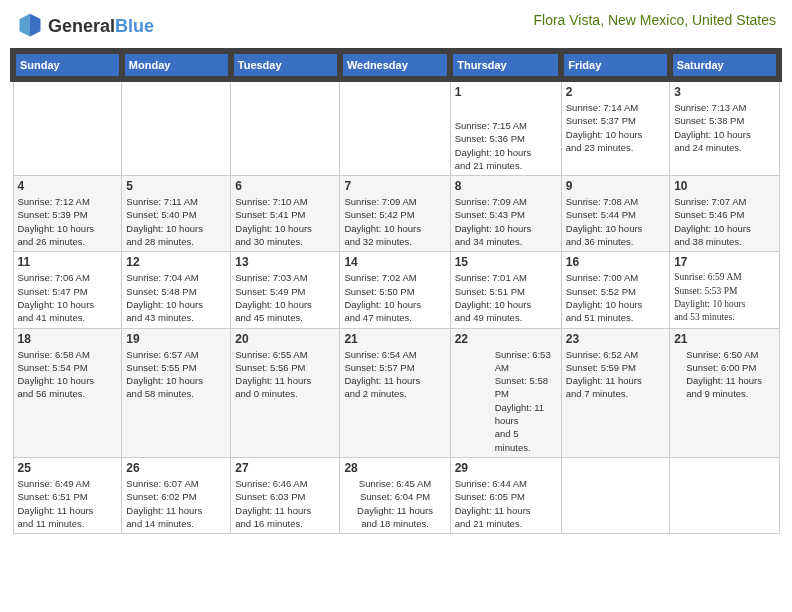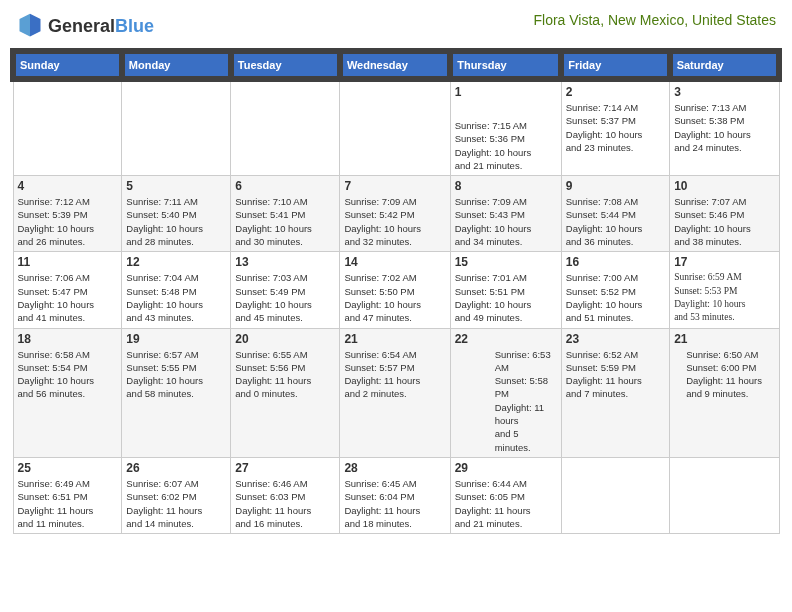--- a/index.html
+++ b/index.html
@@ -331,21 +331,21 @@
           </td>
           <td>
             <span class="day-number">27</span>
             <div class="day-info" style="white-space: pre-line;">Sunrise: 6:46 AM
 Sunset: 6:03 PM
 Daylight: 11 hours
 and 16 minutes.</div>
           </td>
           <td>
             <span class="day-number">28</span>
-            <div class="day-info" style="white-space: pre-line;">Sunrise: 6:45 AM
+            <div class="day-info" style="white-space: pre-line; text-align: center;">Sunrise: 6:45 AM
 Sunset: 6:04 PM
 Daylight: 11 hours
 and 18 minutes.</div>
           </td>
           <td>
             <span class="day-number">29</span>
             <div class="day-info" style="white-space: pre-line;">Sunrise: 6:44 AM
 Sunset: 6:05 PM
 Daylight: 11 hours
 and 21 minutes.</div>

